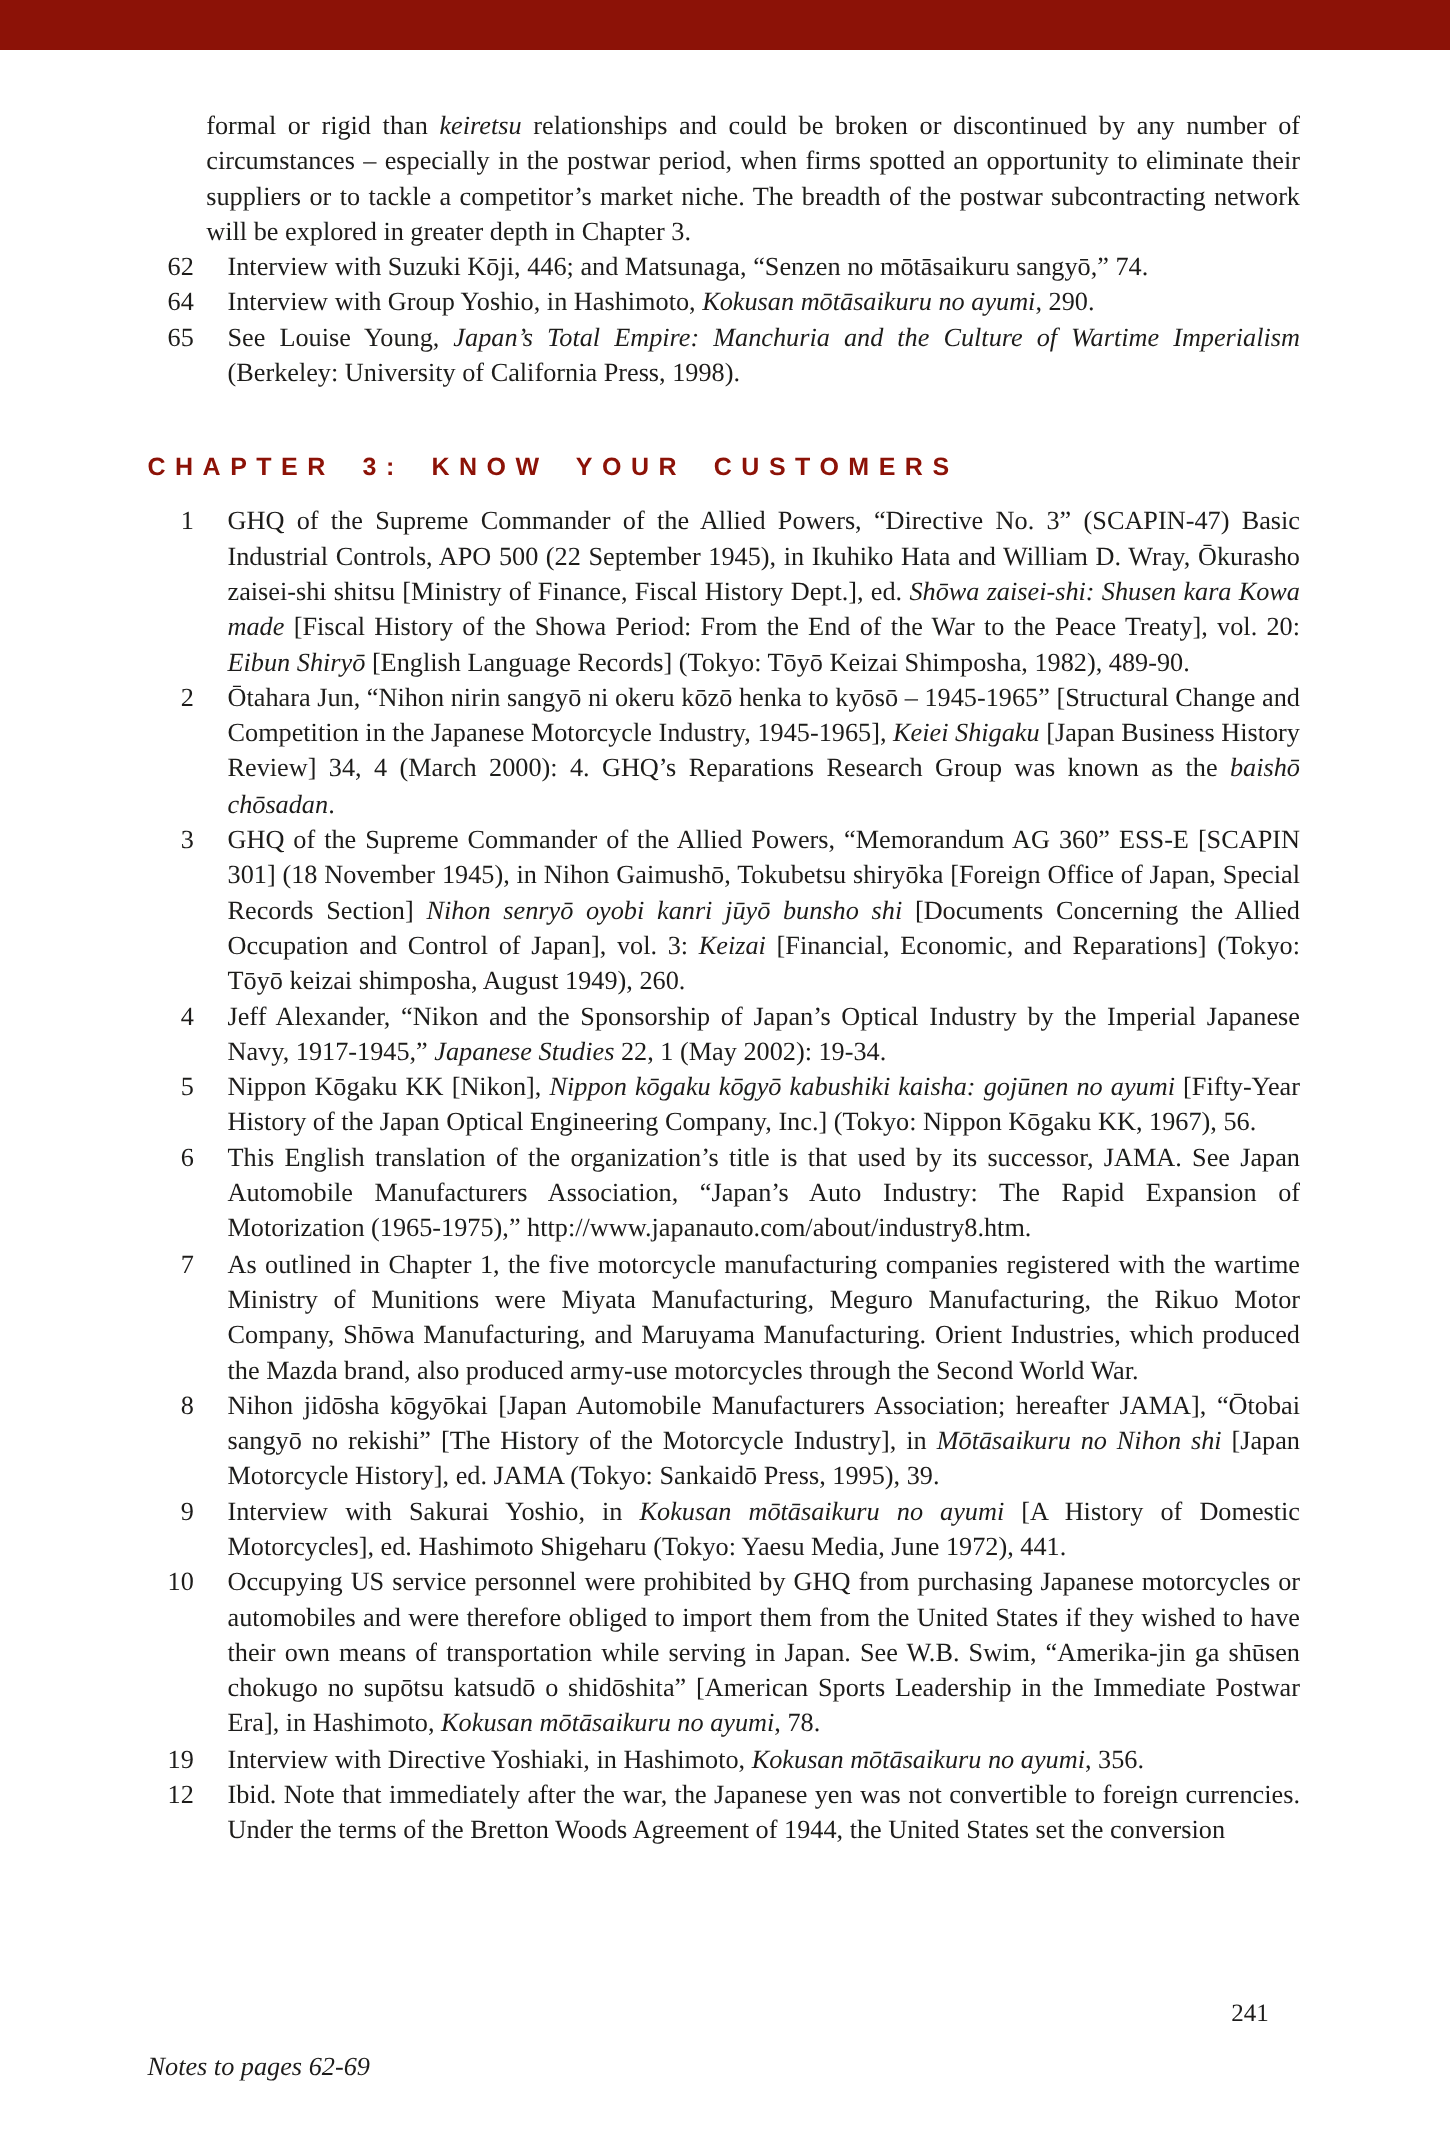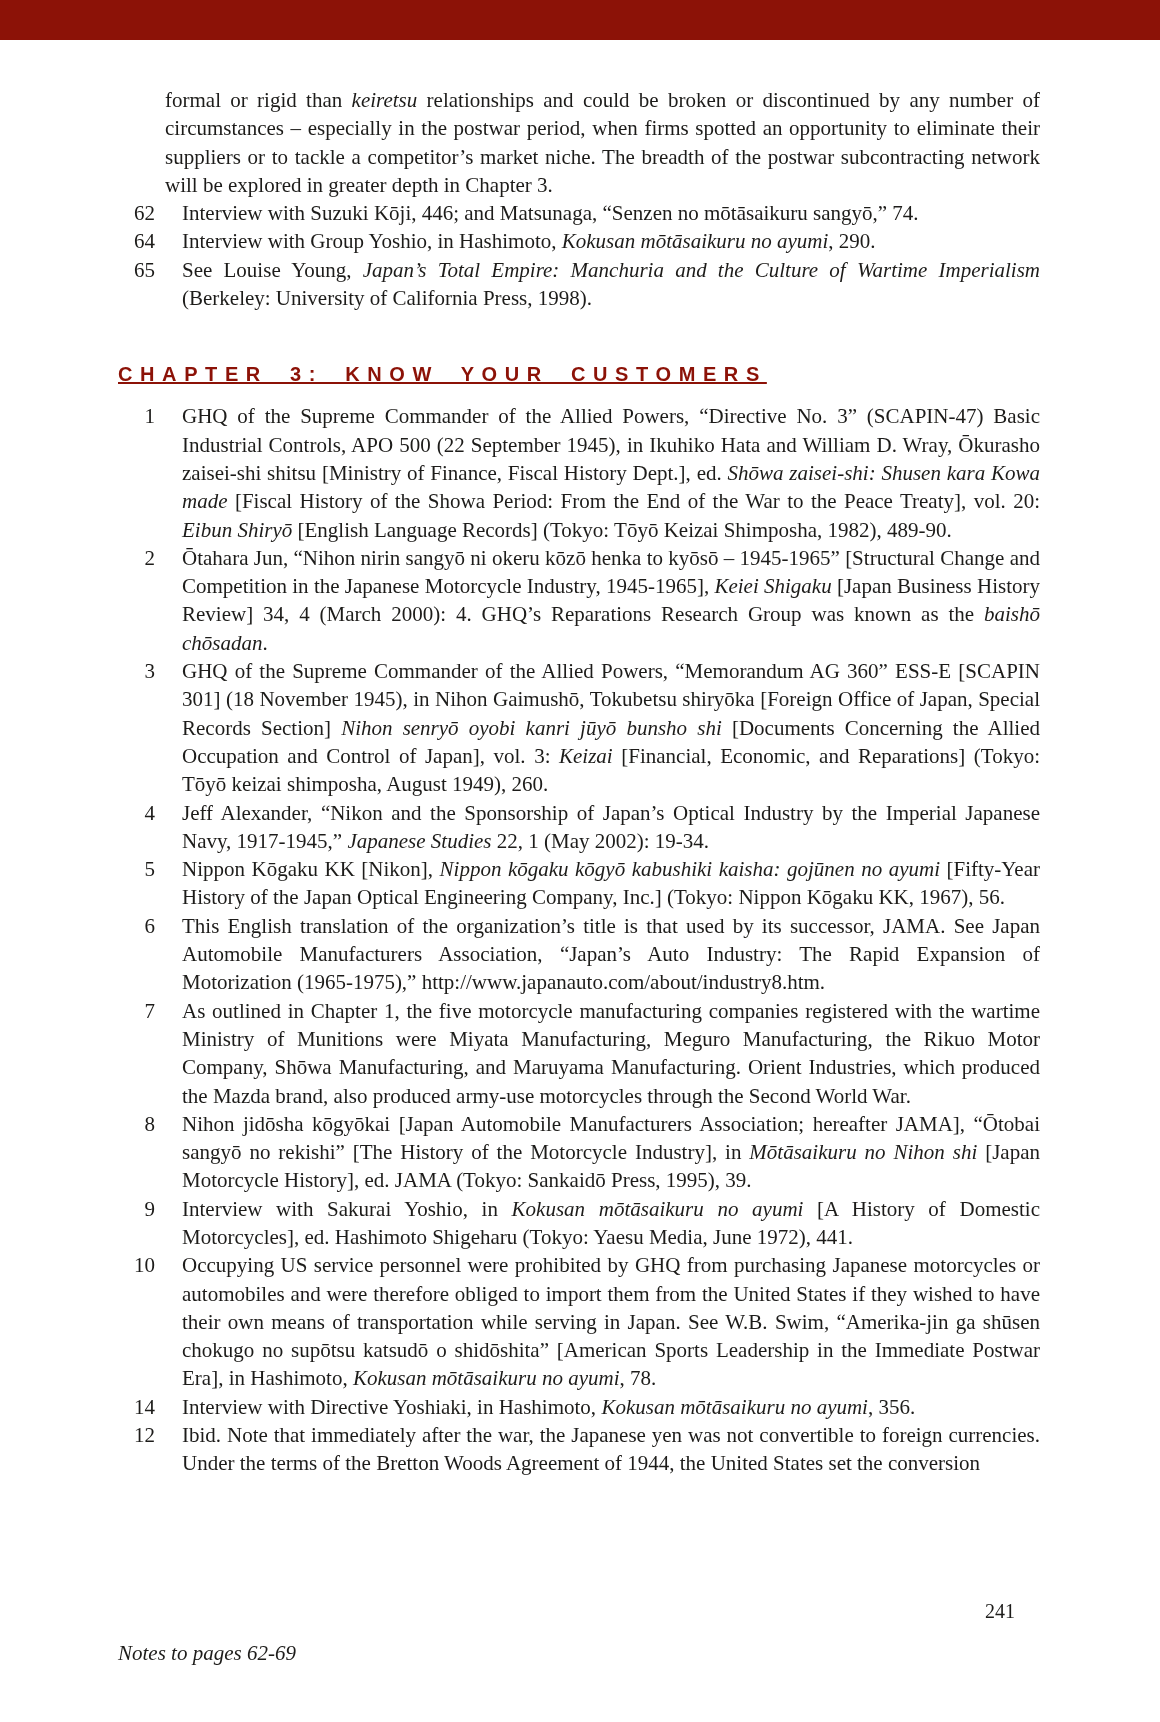--- a/index.html
+++ b/index.html
@@ -52,21 +52,20 @@
   .chapter-heading{
     margin-top:50px;
     font-family:"Liberation Sans","DejaVu Sans",sans-serif;
     font-weight:bold;
     font-size:20px;
     line-height:24px;
     letter-spacing:0.38em;
     word-spacing:0.45em;
     color:var(--accent);
     white-space:nowrap;
-    text-decoration:underline;
   }
   .notes-ch3{margin-top:16px;}
   .footer-left{
     position:absolute;
     left:118px;top:1641px;
     font-style:italic;
     font-size:21px;
     color:var(--ink);
   }
   .footer-page-num{
@@ -140,21 +139,21 @@
         </div>
         <div class="note">
           <div class="note-num">9</div>
           <div class="note-text"><span>Interview with Sakurai Yoshio, in </span><em>Kokusan mōtāsaikuru no ayumi</em><span> [A History of Domestic Motorcycles], ed. Hashimoto Shigeharu (Tokyo: Yaesu Media, June 1972), 441.</span></div>
         </div>
         <div class="note">
           <div class="note-num">10</div>
           <div class="note-text"><span>Occupying US service personnel were prohibited by GHQ from purchasing Japanese motorcycles or automobiles and were therefore obliged to import them from the United States if they wished to have their own means of transportation while serving in Japan. See W.B. Swim, “Amerika-jin ga shūsen chokugo no supōtsu katsudō o shidōshita” [American Sports Leadership in the Immediate Postwar Era], in Hashimoto, </span><em>Kokusan mōtāsaikuru no ayumi</em><span>, 78.</span></div>
         </div>
         <div class="note">
-          <div class="note-num">14</div>
+          <div class="note-num">19</div>
           <div class="note-text"><span>Interview with Directive Yoshiaki, in Hashimoto, </span><em>Kokusan mōtāsaikuru no ayumi</em><span>, 356.</span></div>
         </div>
         <div class="note">
           <div class="note-num">12</div>
           <div class="note-text"><span>Ibid. Note that immediately after the war, the Japanese yen was not convertible to foreign currencies. Under the terms of the Bretton Woods Agreement of 1944, the United States set the conversion</span></div>
         </div>
       </div>
 
   </div>
 

